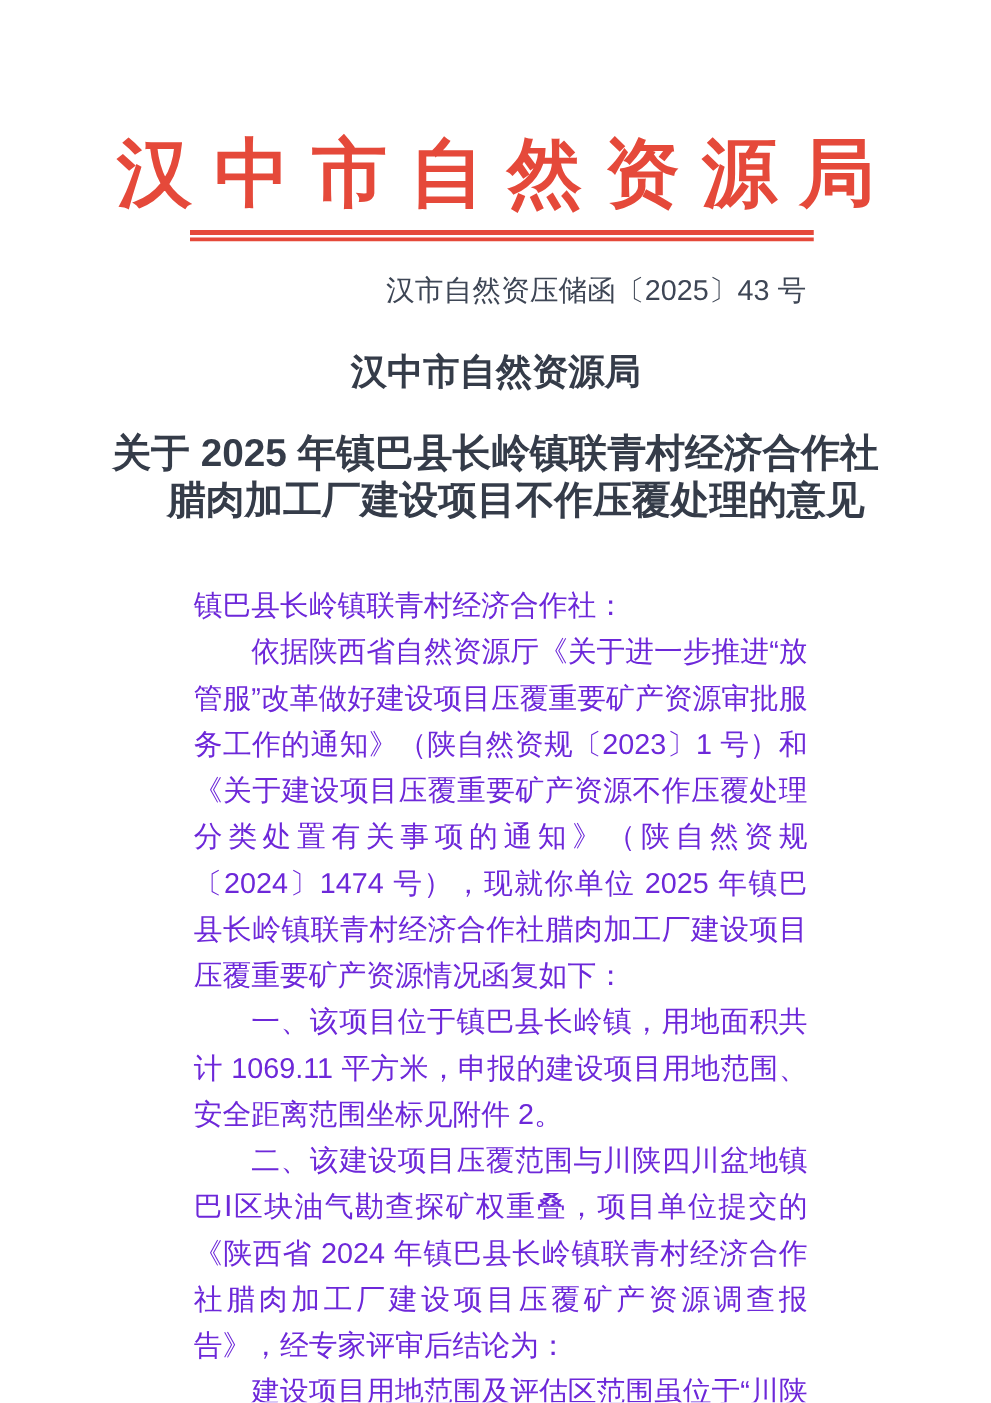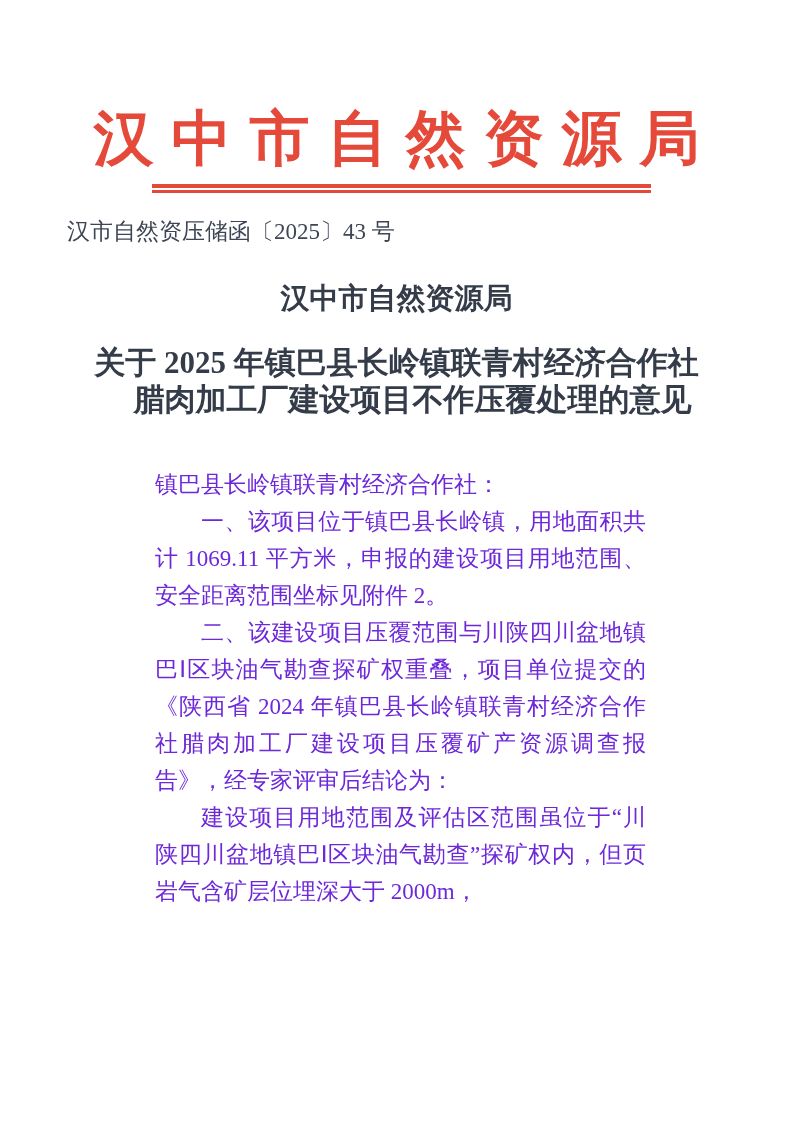--- a/index.html
+++ b/index.html
@@ -2,21 +2,21 @@
 <html><head>
 <meta charset="utf-8">
 <style>
   html, body { margin: 0; padding: 0; background: #ffffff; }
   .page {
     position: relative;
     width: 659px;
     height: 1122px;
     margin: 0 auto;
     background: #ffffff;
-    font-family: Liberation Serif, serif;
+    font-family: Liberation Sans, sans-serif;
     overflow: hidden;
     box-sizing: border-box;
   }
   .agency-name {
     margin-top: 103px;
     text-align: center;
     font-size: 60px;
     line-height: 72px;
     font-weight: 700;
     letter-spacing: 18px;
@@ -26,21 +26,21 @@
   }
   .red-rule {
     margin: 9px 75px 0 85px;
     height: 9px;
     border-top: 4px solid #e5493a;
     border-bottom: 3px solid #e5493a;
     box-sizing: border-box;
   }
   .doc-number {
     margin: 27px 81px 0 0;
-    text-align: left;
+    text-align: right;
     font-size: 23px;
     line-height: 24px;
     color: #3e4document655;
     color: #3e4655;
   }
   .title-block {
     margin-top: 36px;
     text-align: center;
     color: #353c49;
     font-weight: 700;
@@ -70,18 +70,19 @@
   <div class="doc-number">汉市自然资压储函〔2025〕43 号</div>
 
   <div class="title-block">
     <div class="title-line1">汉中市自然资源局</div>
     <div class="title-line2">关于 2025 年镇巴县长岭镇联青村经济合作社</div>
     <div class="title-line3">腊肉加工厂建设项目不作压覆处理的意见</div>
   </div>
 
   <div class="body-text">
     <p class="salutation">镇巴县长岭镇联青村经济合作社：</p>
+    <p>依据陕西省自然资源厅《关于进一步推进“放管服”改革做好建设项目压覆重要矿产资源审批服务工作的通知》（陕自然资规〔2023〕1 号）和《关于建设项目压覆重要矿产资源不作压覆处理分类处置有关事项的通知》（陕自然资规〔2024〕1474 号），现就你单位 2025 年镇巴县长岭镇联青村经济合作社腊肉加工厂建设项目压覆重要矿产资源情况函复如下：</p>
     <p>一、该项目位于镇巴县长岭镇，用地面积共计 1069.11 平方米，申报的建设项目用地范围、安全距离范围坐标见附件 2。</p>
     <p>二、该建设项目压覆范围与川陕四川盆地镇巴Ⅰ区块油气勘查探矿权重叠，项目单位提交的《陕西省 2024 年镇巴县长岭镇联青村经济合作社腊肉加工厂建设项目压覆矿产资源调查报告》，经专家评审后结论为：</p>
     <p>建设项目用地范围及评估区范围虽位于“川陕四川盆地镇巴Ⅰ区块油气勘查”探矿权内，但页岩气含矿层位埋深大于 2000m，</p>
   </div>
 
 </div>
 
 </body></html>

